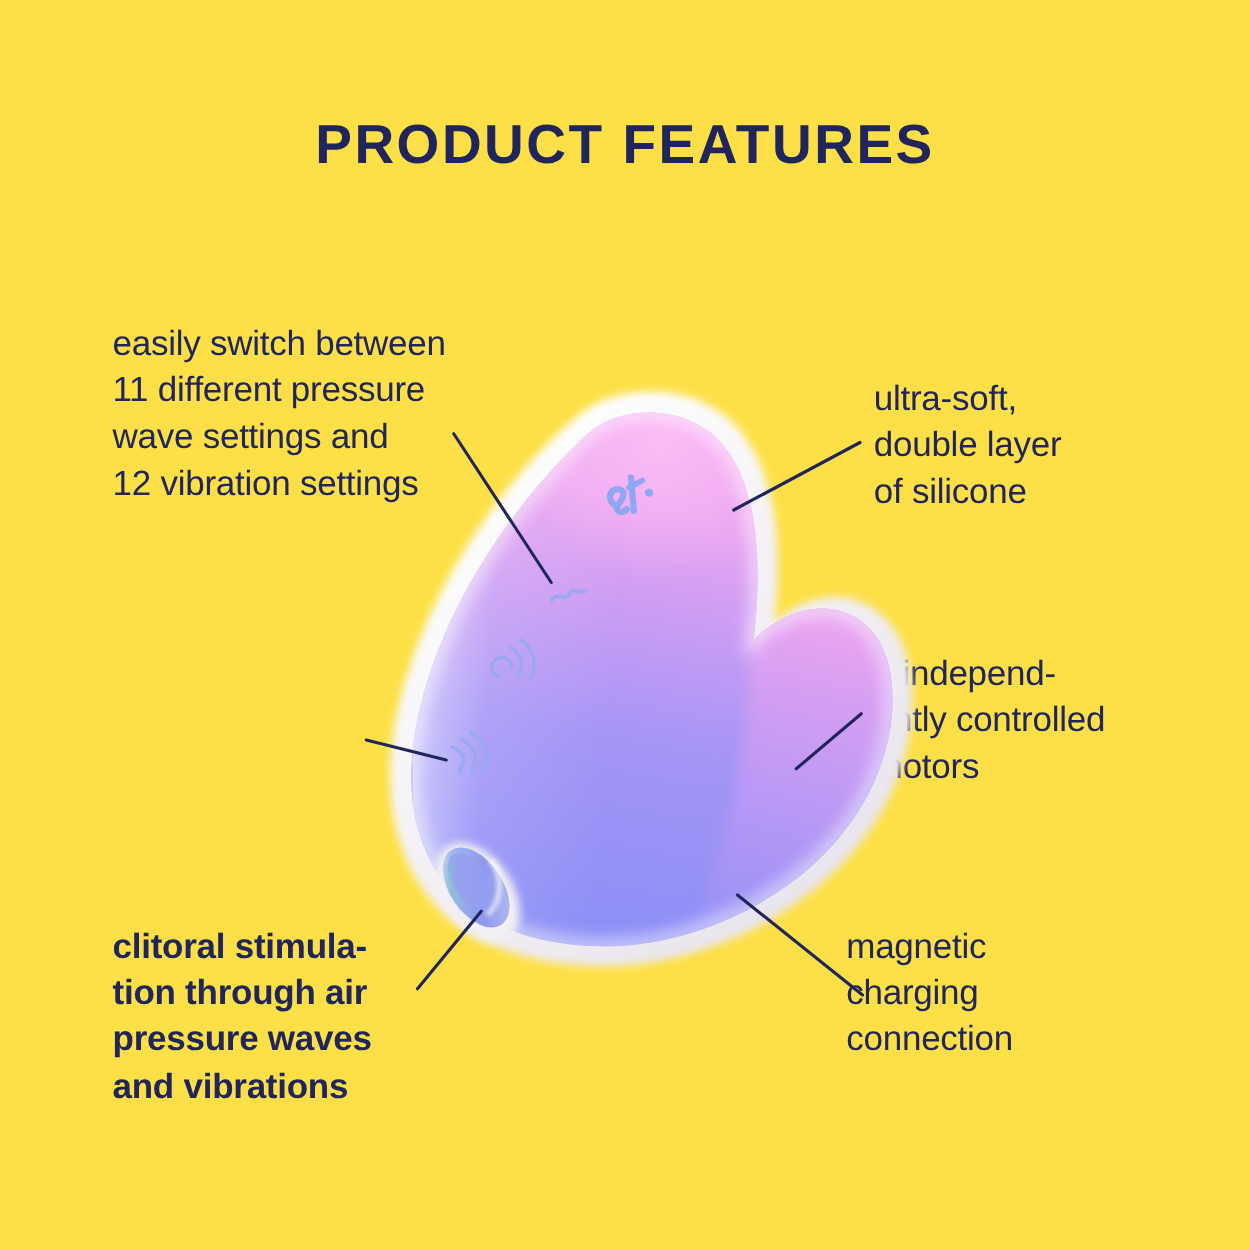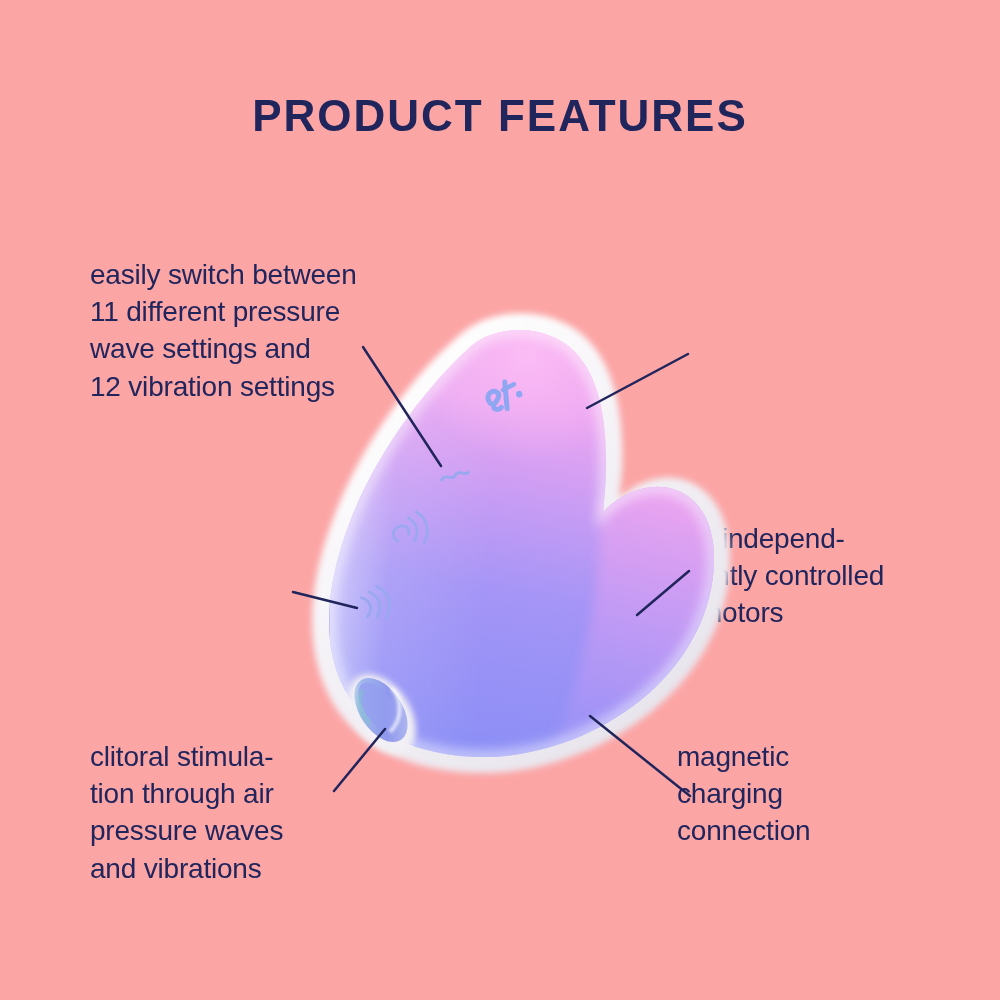--- a/index.html
+++ b/index.html
@@ -62,21 +62,21 @@
     top: 0;
     width: 1000px;
     height: 1000px;
   }
   #leader-lines { z-index: 5; }
   #product      { z-index: 3; }
 </style>
 </head>
 <body>
 
-<div id="page" style="background: #fca5a5;">
+<div id="page" style="background: #fde047;">
 
   <div class="page-title" style="color: rgb(32, 37, 92);">PRODUCT FEATURES</div>
 
   <svg id="product" viewBox="0 0 1000 1000">
     <defs>
 
       <linearGradient id="bodyGrad" x1="0.55" y1="0" x2="0.38" y2="1">
         <stop offset="0%" stop-color="#f2a7f0"></stop>
         <stop offset="18%" stop-color="#eba5f1"></stop>
         <stop offset="40%" stop-color="#c79cf4"></stop>
@@ -237,25 +237,28 @@
         <line x1="690" y1="796" x2="590" y2="716"></line>
       </g>
   </svg>
 
   <div class="callout left" id="callout-settings" style="color: rgb(32, 37, 92);">easily switch between
 11 different pressure
 wave settings and
 12 vibration settings</div>
 
 
-  <div class="callout left" id="callout-clitoral" style="color: rgb(32, 37, 92);">clitoral stimula-
+  <div class="callout left" id="callout-clitoral" style="color: rgb(32, 37, 92); font-weight: bold;">clitoral stimula-
 tion through air
 pressure waves
 and vibrations</div>
 
+  <div class="callout right" id="callout-silicone" style="color: rgb(32, 37, 92);">ultra-soft,
+double layer
+of silicone</div>
 
   <div class="callout right" id="callout-motors" style="color: rgb(32, 37, 92);">2 independ-
 ently controlled
 motors</div>
 
   <div class="callout right" id="callout-magnetic" style="color: rgb(32, 37, 92);">magnetic
 charging
 connection</div>
 
 </div>

